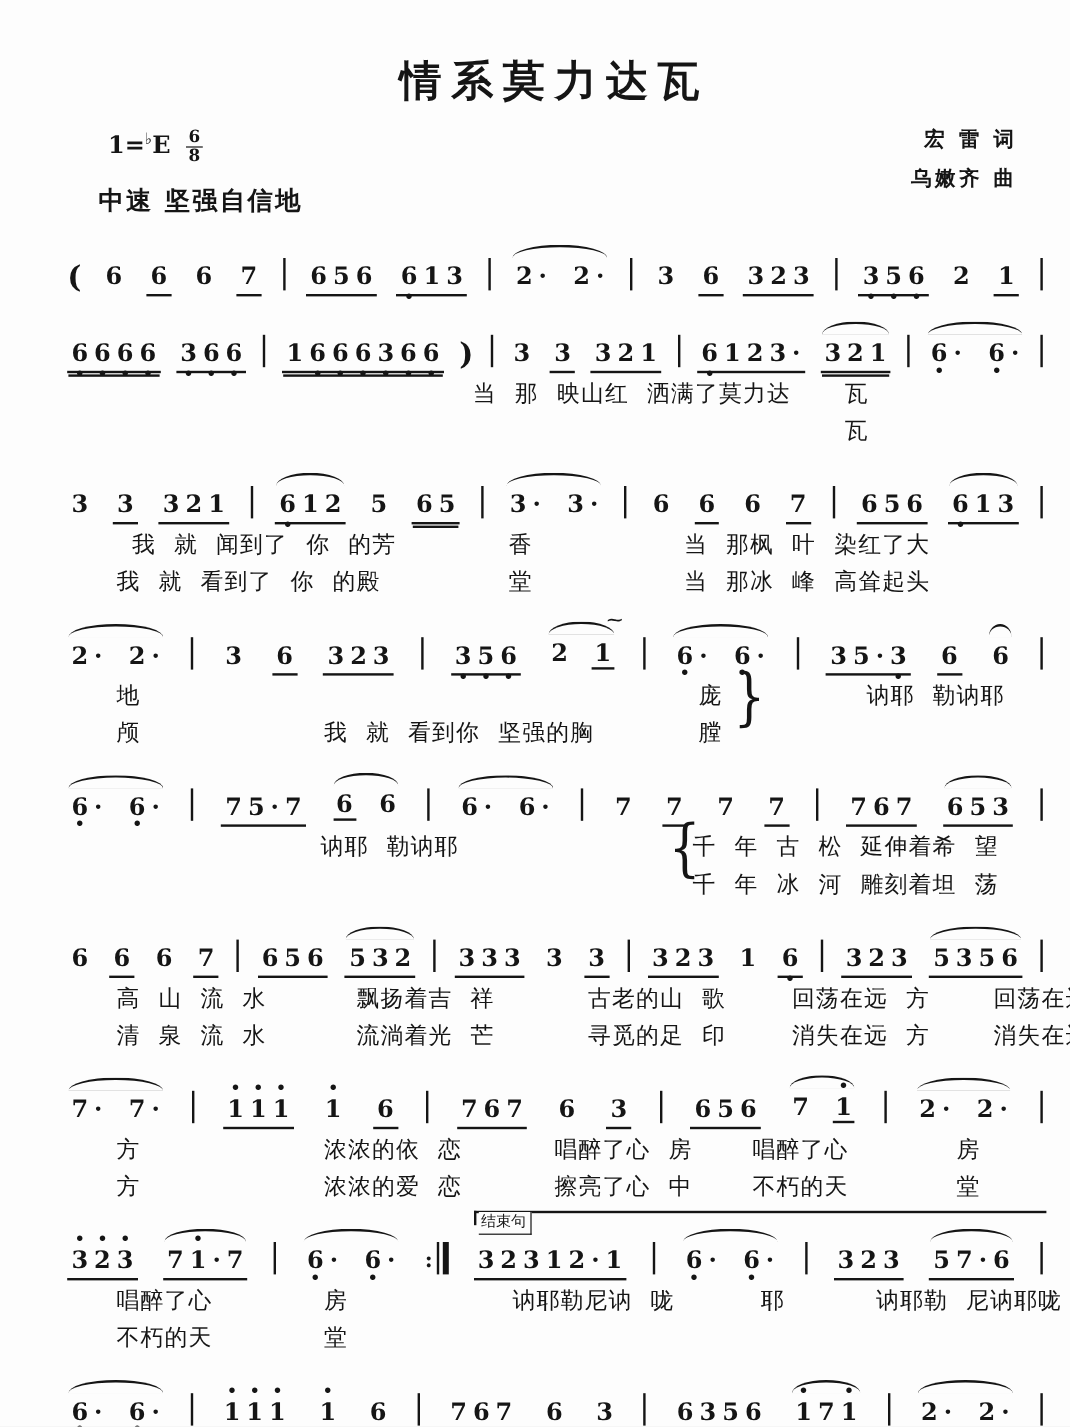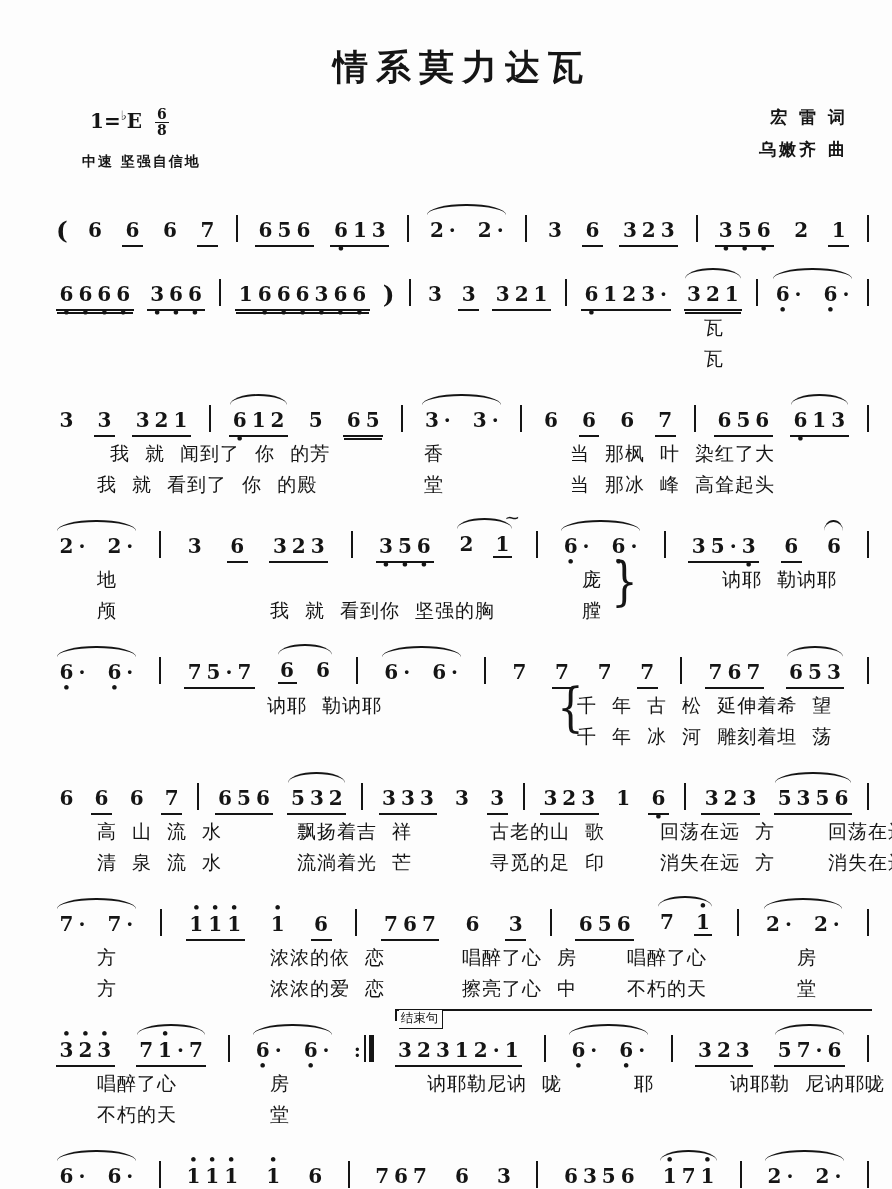--- a/index.html
+++ b/index.html
@@ -14,21 +14,21 @@
   .title{
     text-align:center;font-size:35px;font-weight:bold;letter-spacing:8px;
     font-family:"DejaVu Sans",sans-serif;margin:14px 0 10px 0;
   }
   .meta{position:relative;height:86px;font-weight:bold;}
   .keyline{position:absolute;left:48px;top:6px;font-size:20px;font-family:"DejaVu Serif",serif;}
   .flat{font-size:13px;vertical-align:super;}
   .meter{display:inline-flex;flex-direction:column;vertical-align:middle;margin-left:6px;
          font-size:14px;line-height:1.05;text-align:center;}
   .meter .top{border-bottom:1.6px solid #151515;padding:0 2px;}
-  .tempo{position:absolute;left:40px;top:52px;font-size:14px;letter-spacing:2px;}
+  .tempo{position:absolute;left:40px;top:52px;font-size:21px;letter-spacing:2px;}
   .credits{position:absolute;right:34px;top:0;text-align:right;font-size:17px;line-height:1.9;letter-spacing:3px;}
   
   .system{position:relative;margin-bottom:2px;}
   .notes{
     display:flex;justify-content:space-between;align-items:flex-end;
     padding:16px 12px 2px 14px;min-height:44px;
     font-family:"DejaVu Serif",serif;font-weight:bold;font-size:20px;
   }
   .group{position:relative;display:inline-block;padding:0 1px 3px 1px;
          border-bottom:2.2px solid transparent;white-space:nowrap;}
@@ -121,20 +121,21 @@
             <span class="group u1"><span class="note">3</span></span>
             <span class="group u1"><span class="note">3</span><span class="note">2</span><span class="note">1</span></span>
             <span class="barline"></span>
             <span class="group u1"><span class="note">6<span class="odot below">•</span></span><span class="note">1</span><span class="note">2</span><span class="note">3</span><span class="note">·</span></span>
             <span class="group u2"><span class="slur"></span><span class="note">3</span><span class="note">2</span><span class="note">1</span></span>
             <span class="barline"></span>
             <span class="group"><span class="slur"></span><span class="note">6<span class="odot below">•</span></span><span class="note">·</span><span class="note spc">&nbsp;</span><span class="note">6<span class="odot below">•</span></span><span class="note">·</span></span>
             <span class="barline"></span>
           </div>
           <div class="lyrics">
+            <span class="seg" style="left: 352px;">当 那 映山红 洒满了莫力达</span>
             <span class="seg" style="left: 662px;">瓦</span>
           </div>
           <div class="lyrics">
             <span class="seg" style="left: 662px;">瓦</span>
           </div>
         </div>
         <div class="system">
           <div class="notes">
             <span class="group"><span class="note">3</span></span>
             <span class="group u1"><span class="note">3</span></span>

